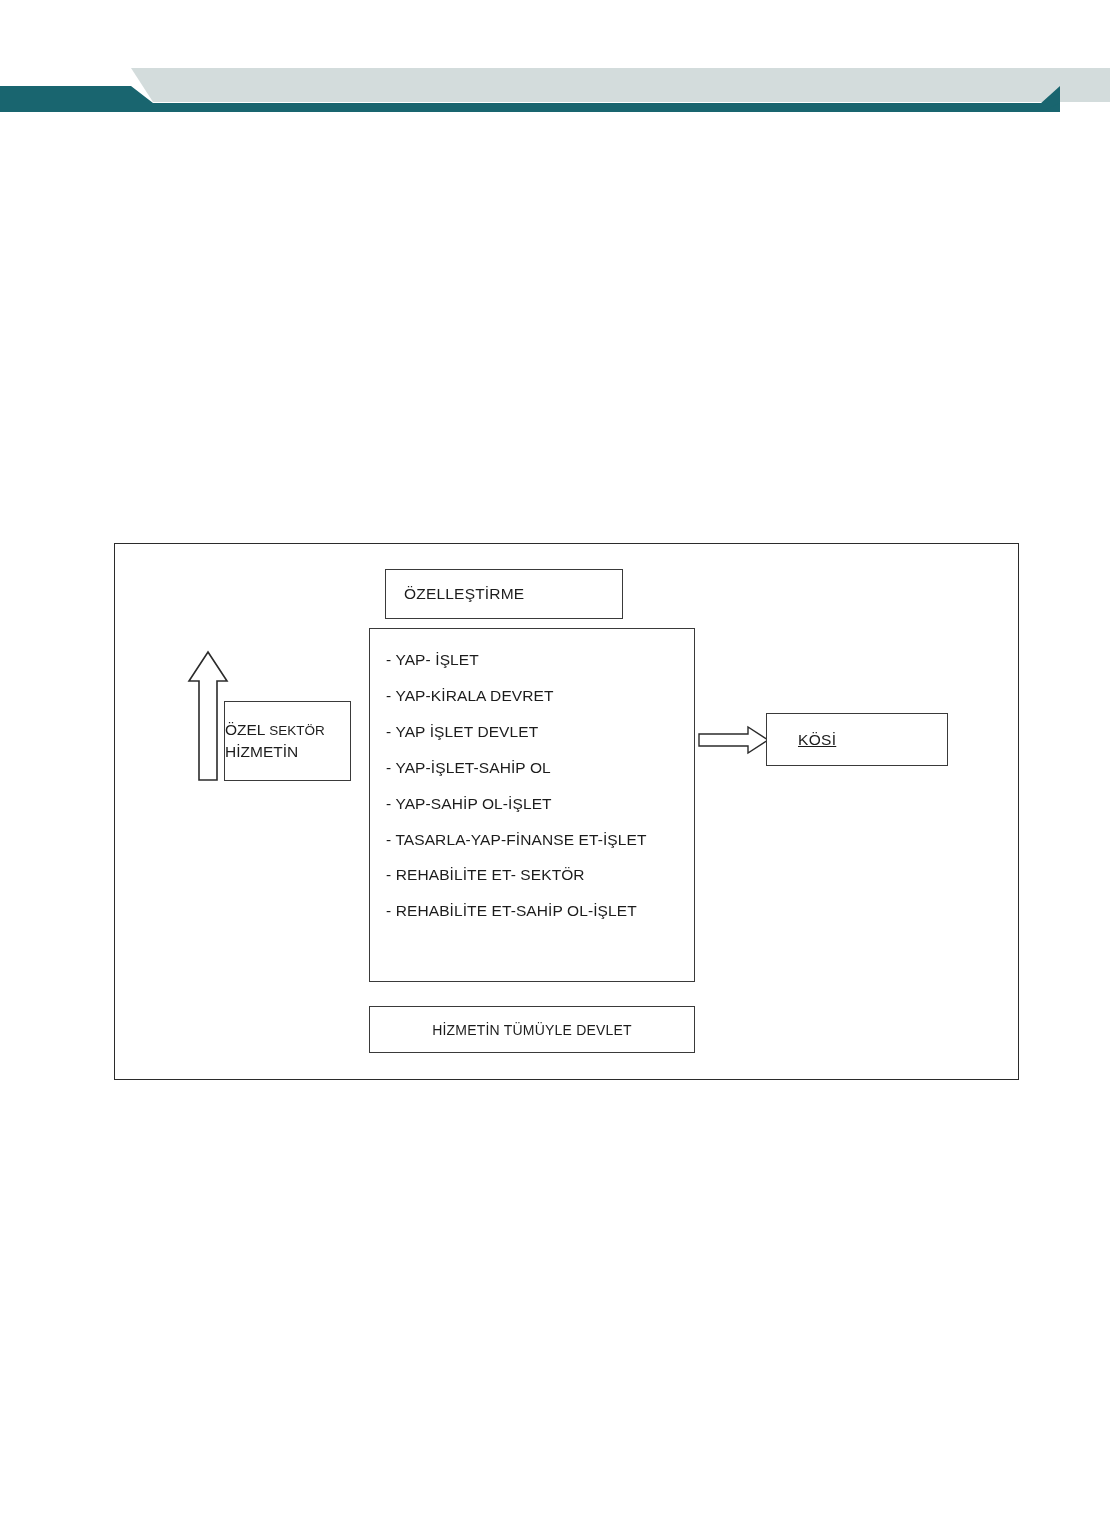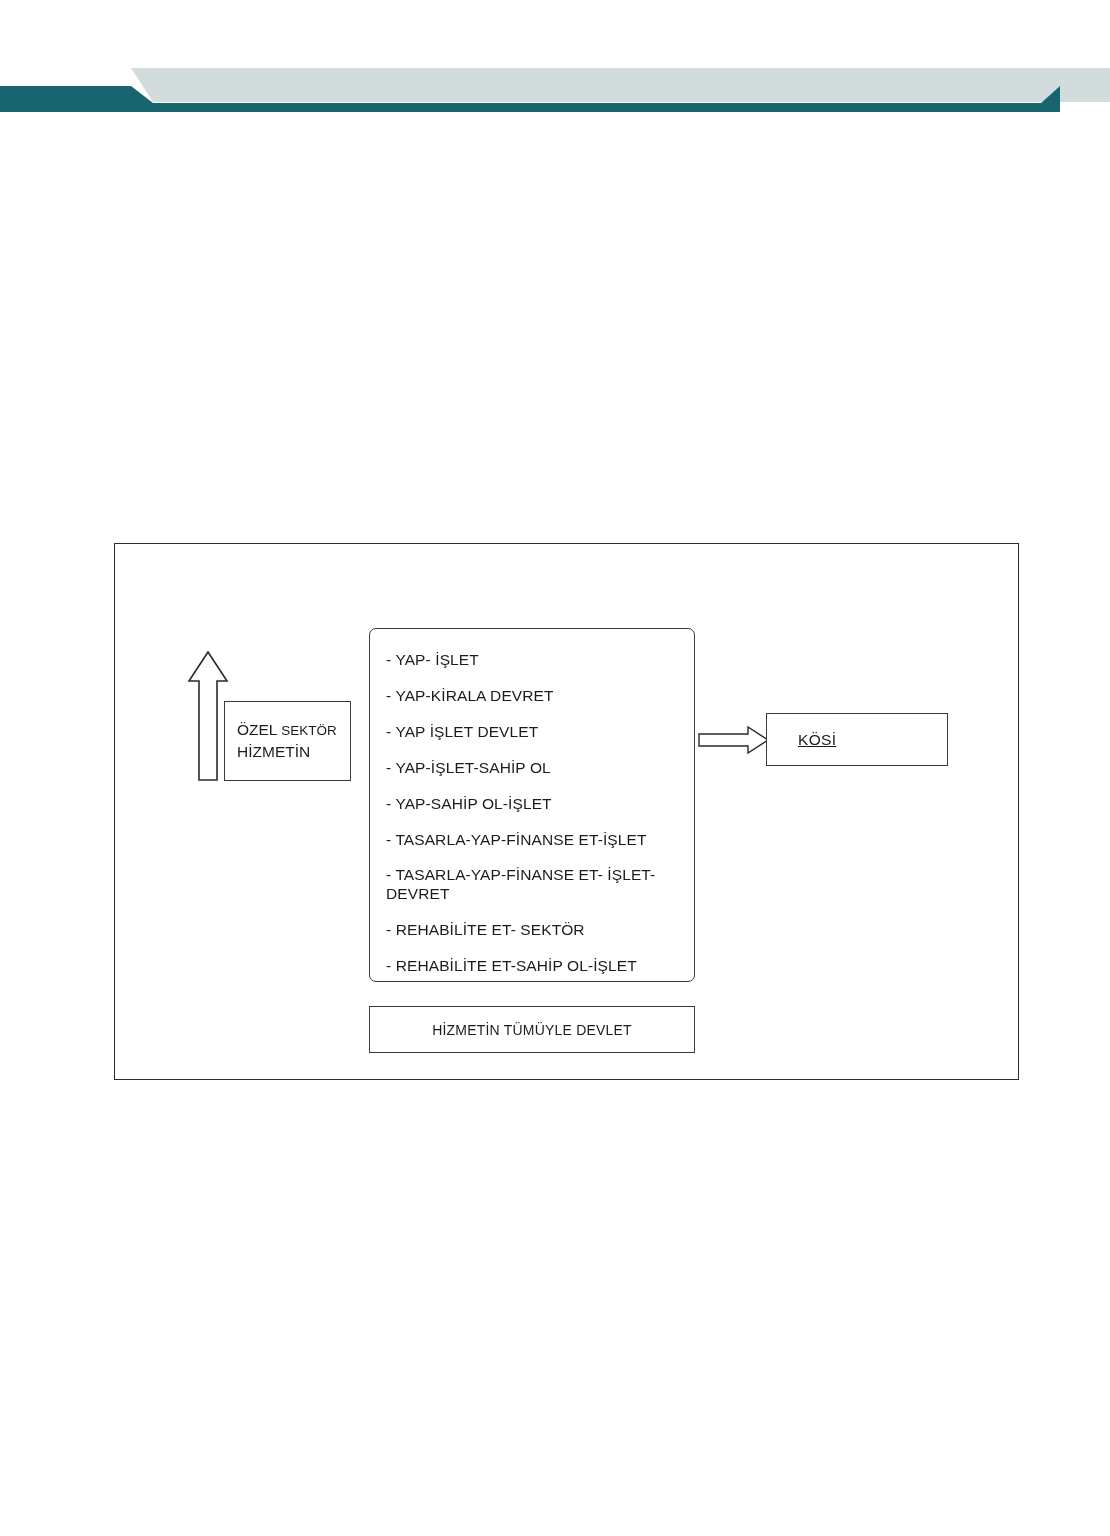--- a/index.html
+++ b/index.html
@@ -63,38 +63,36 @@
   }
 
   
   #box-model-list {
     left: 254px;
     top: 84px;
     width: 326px;
     height: 354px;
     display: block;
     padding: 22px 0 0 16px;
-    border-radius: 7px;
   }
   #box-model-list .model-item {
     font-size: 15.5px;
     line-height: 1.22;
     color: #1c1c1c;
     margin-bottom: 17px;
     padding-right: 14px;
     letter-spacing: 0.1px;
   }
 
   
   #box-ozel-sektor {
     left: 109px;
     top: 157px;
     width: 127px;
     height: 80px;
-    padding-left: 12px;
   }
   #box-ozel-sektor .label {
     font-size: 14.5px;
     line-height: 1.45;
     color: #1c1c1c;
   }
   #box-ozel-sektor .lead {
     font-size: 15.5px;
   }
   #box-ozel-sektor .small-caps {
@@ -166,29 +164,31 @@
       <polygon points="21,3 40,32 30,32 30,131 12,131 12,32 2,32" fill="#ffffff" stroke="#2b2b2b" stroke-width="1.6" stroke-linejoin="miter"></polygon>
     </svg>
   </div>
 
   <div id="arrow-right">
     <svg width="72" height="32" viewBox="0 0 72 32" xmlns="http://www.w3.org/2000/svg">
       <polygon points="1,10 50,10 50,3 70,16 50,29 50,22 1,22" fill="#ffffff" stroke="#2b2b2b" stroke-width="1.4" stroke-linejoin="miter"></polygon>
     </svg>
   </div>
 
+  <div class="dbox" id="box-ozellestirme">
+    <span class="label">ÖZELLEŞTİRME</span>
+  </div>
 
   <div class="dbox" id="box-model-list">
     <div class="model-item">- YAP- İŞLET</div>
     <div class="model-item">- YAP-KİRALA DEVRET</div>
     <div class="model-item">- YAP İŞLET DEVLET</div>
     <div class="model-item">- YAP-İŞLET-SAHİP OL</div>
     <div class="model-item">- YAP-SAHİP OL-İŞLET</div>
     <div class="model-item">- TASARLA-YAP-FİNANSE ET-İŞLET</div>
-    <div class="model-item">- TASARLA-YAP-FİNANSE ET- İŞLET-DEVRET</div>
     <div class="model-item">- REHABİLİTE ET- SEKTÖR</div>
     <div class="model-item">- REHABİLİTE ET-SAHİP OL-İŞLET</div>
   </div>
 
   <div class="dbox" id="box-ozel-sektor">
     <div class="label">
       <span class="lead">ÖZEL </span><span class="small-caps">SEKTÖR</span><br>
       <span class="lead">HİZMETİN</span>
     </div>
   </div>

